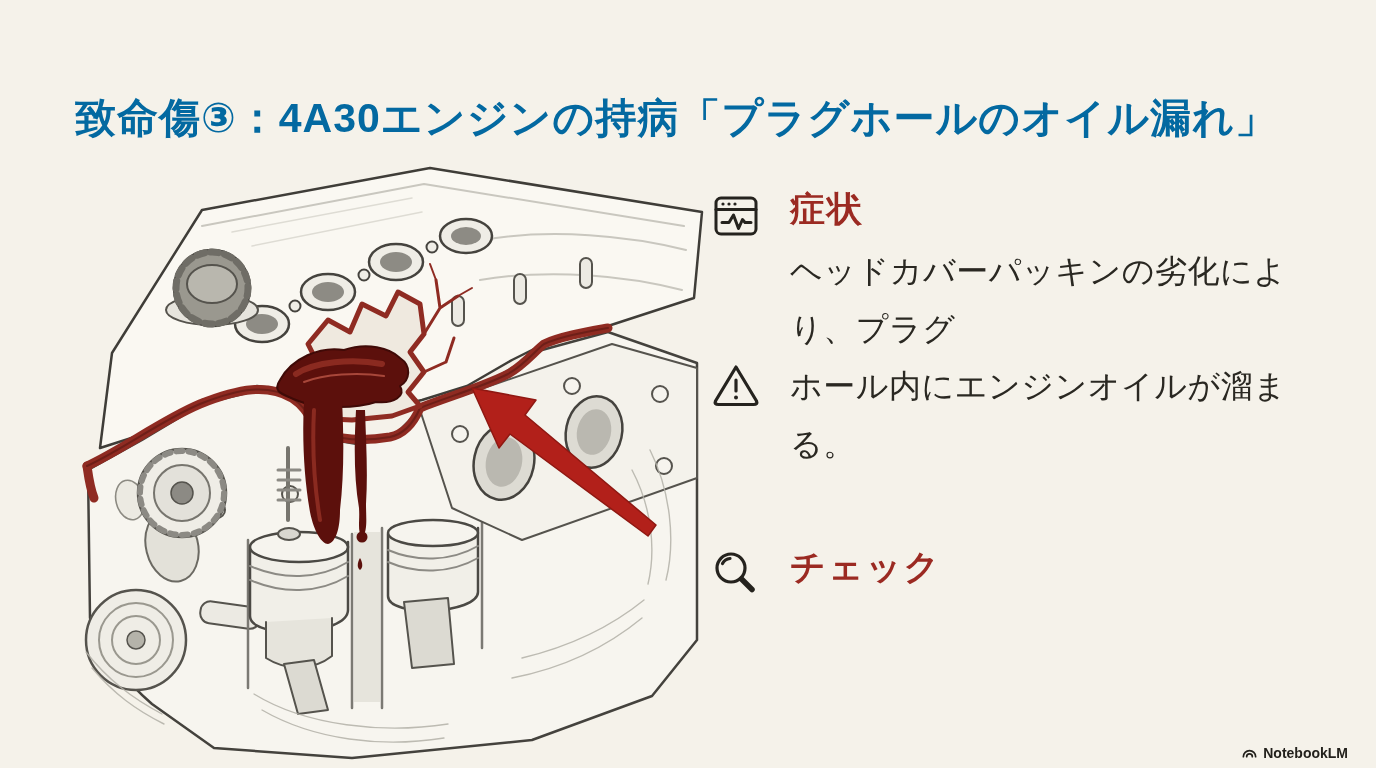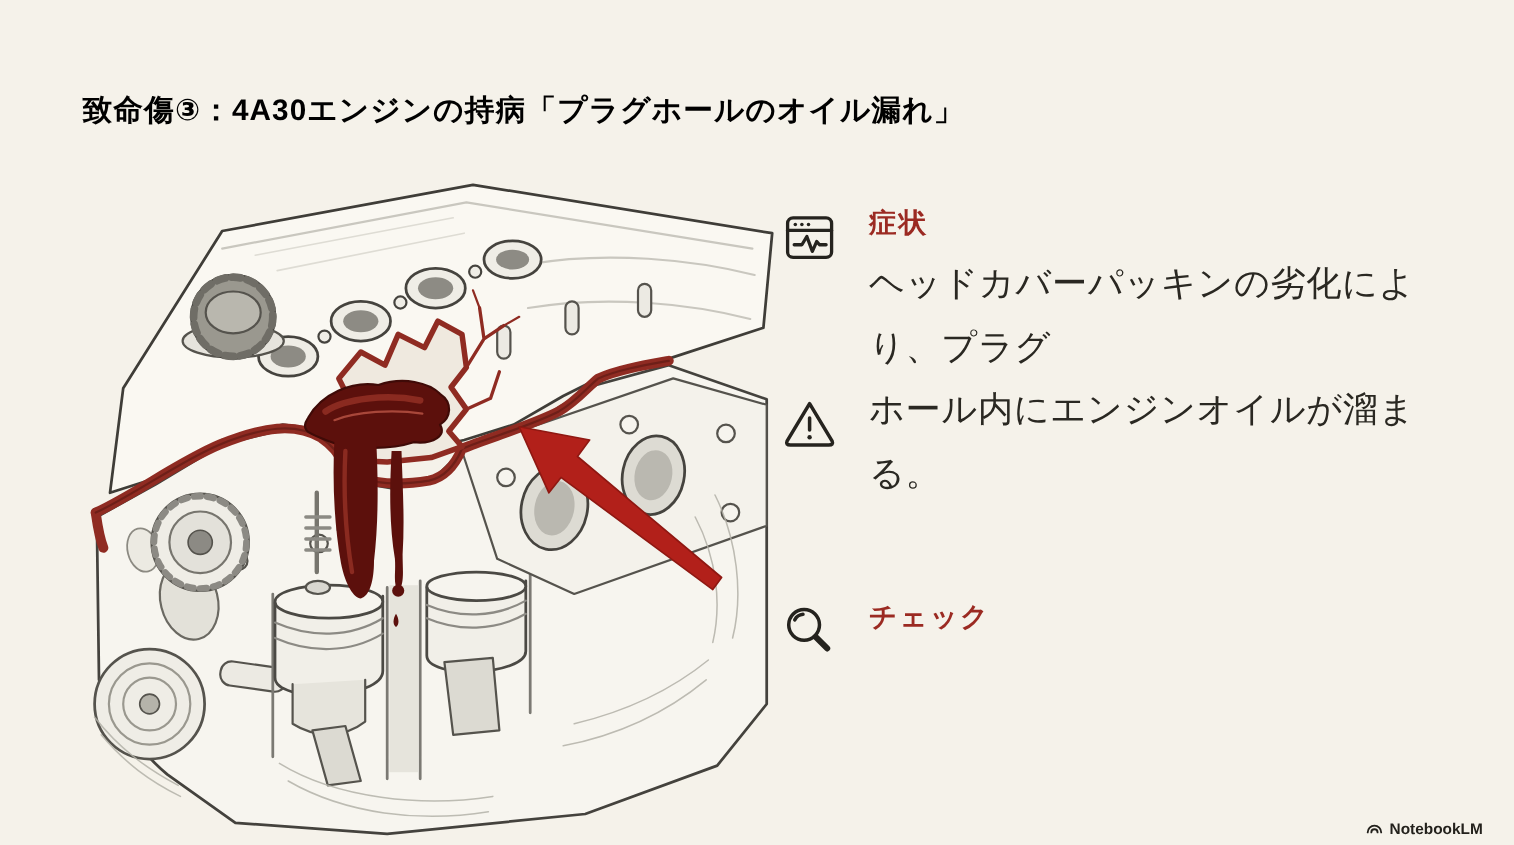--- a/index.html
+++ b/index.html
@@ -3,31 +3,31 @@
 <meta charset="utf-8">
 <style>
   html,body{margin:0;padding:0;}
   body{
     width:1376px;height:768px;position:relative;overflow:hidden;
     background:#f5f2ea;
     font-family:"Liberation Sans","DejaVu Sans",sans-serif;
   }
   .title{
     position:absolute;left:75px;top:64px;
-    font-size:27px;font-weight:800;color:#000000;letter-spacing:1px;
+    font-size:41px;font-weight:800;color:#0369a1;letter-spacing:1px;
     white-space:nowrap;
   }
   .illustration{position:absolute;left:52px;top:148px;width:660px;height:615px;}
   .section{position:absolute;left:706px;width:606px;}
   #sec-0{top:186px}
   #sec-1{top:356px}
   #sec-2{top:544px}
   .sec-icon{position:absolute;left:4px;top:4px;width:52px;height:52px;}
   .sec-content{margin-left:84px;}
-  .sec-heading{font-size:25px;font-weight:800;color:#9b2a22;margin:0 0 10px 0;letter-spacing:2px;}
+  .sec-heading{font-size:35px;font-weight:800;color:#9b2a22;margin:0 0 10px 0;letter-spacing:2px;}
   .sec-body{font-size:32px;line-height:1.8;color:#2a2822;margin:0;white-space:pre-line;letter-spacing:0.5px;}
   .footer{
     position:absolute;right:28px;bottom:7px;
     display:flex;align-items:flex-end;gap:5px;
     font-size:14px;font-weight:700;color:#23211c;
   }
   .footer svg{display:block;}
 </style>
 </head>
 <body>

